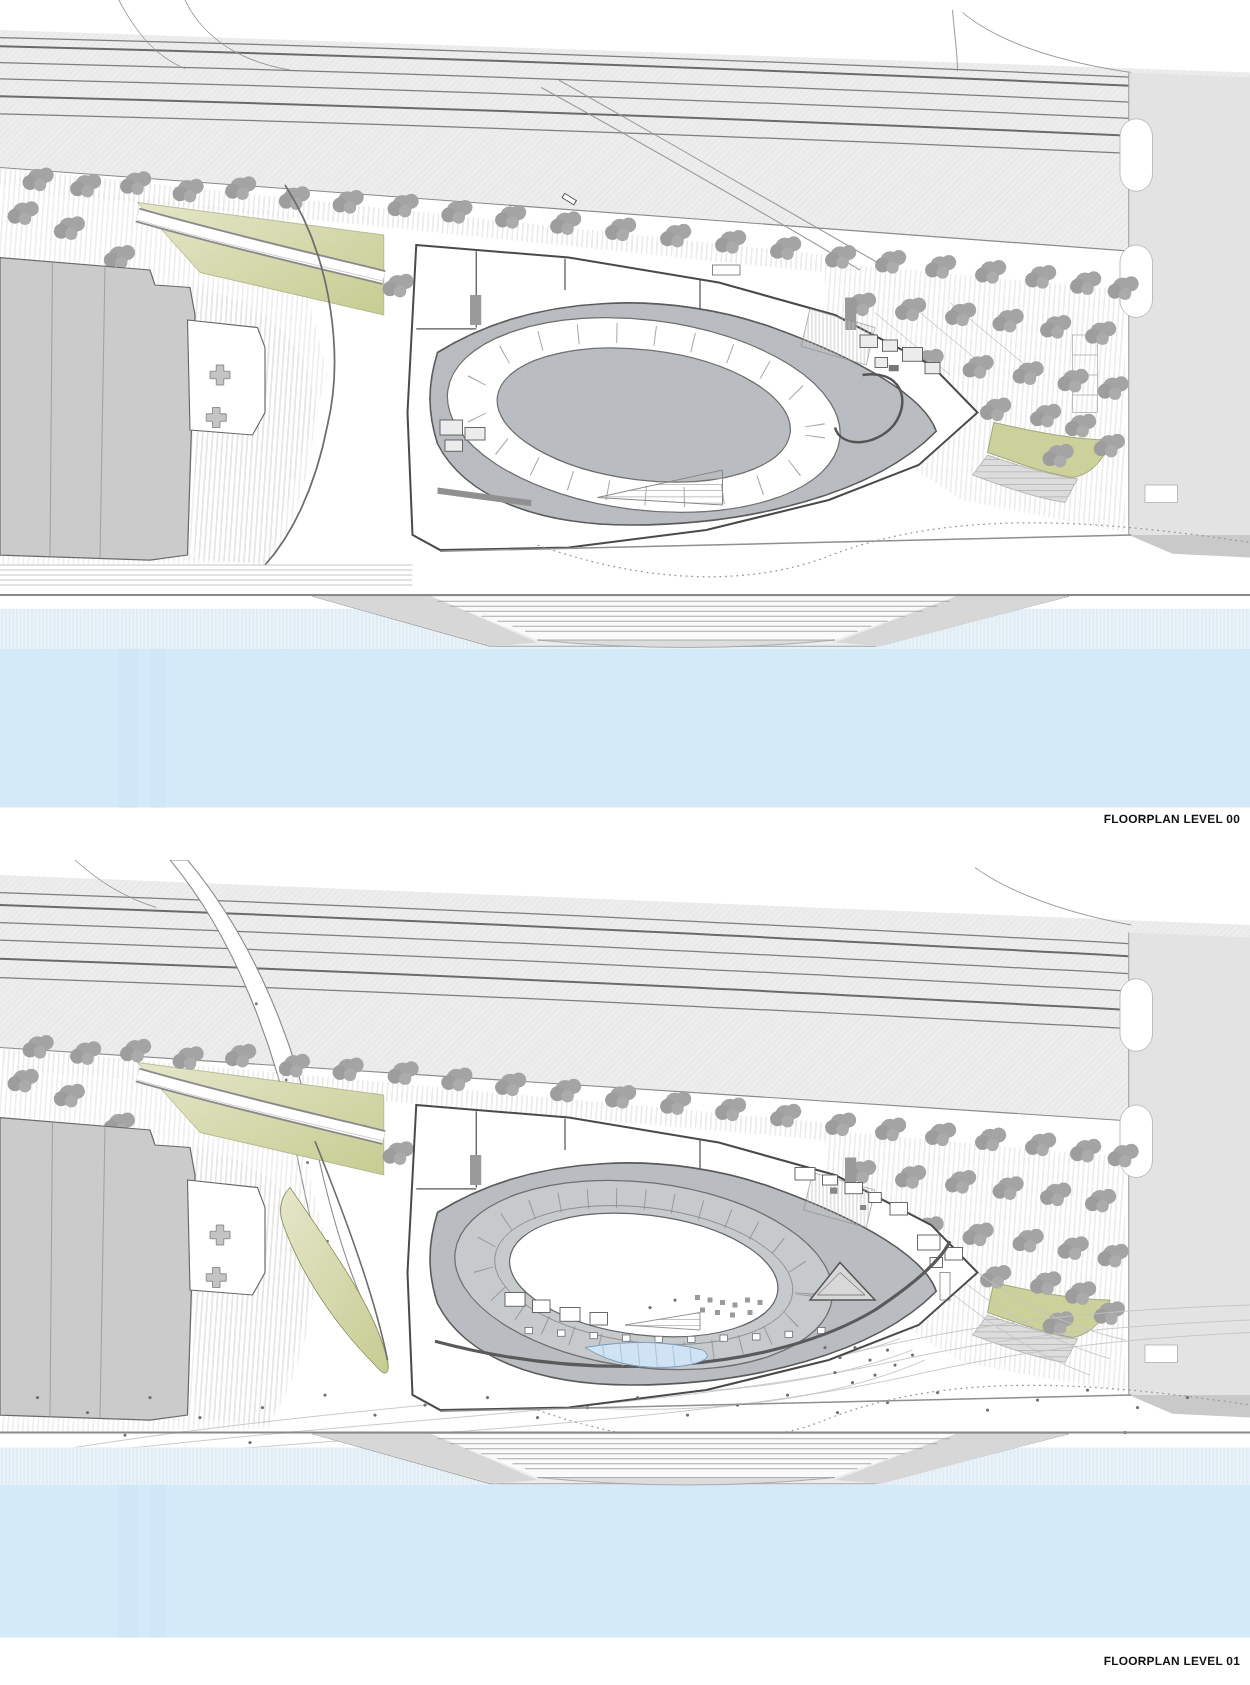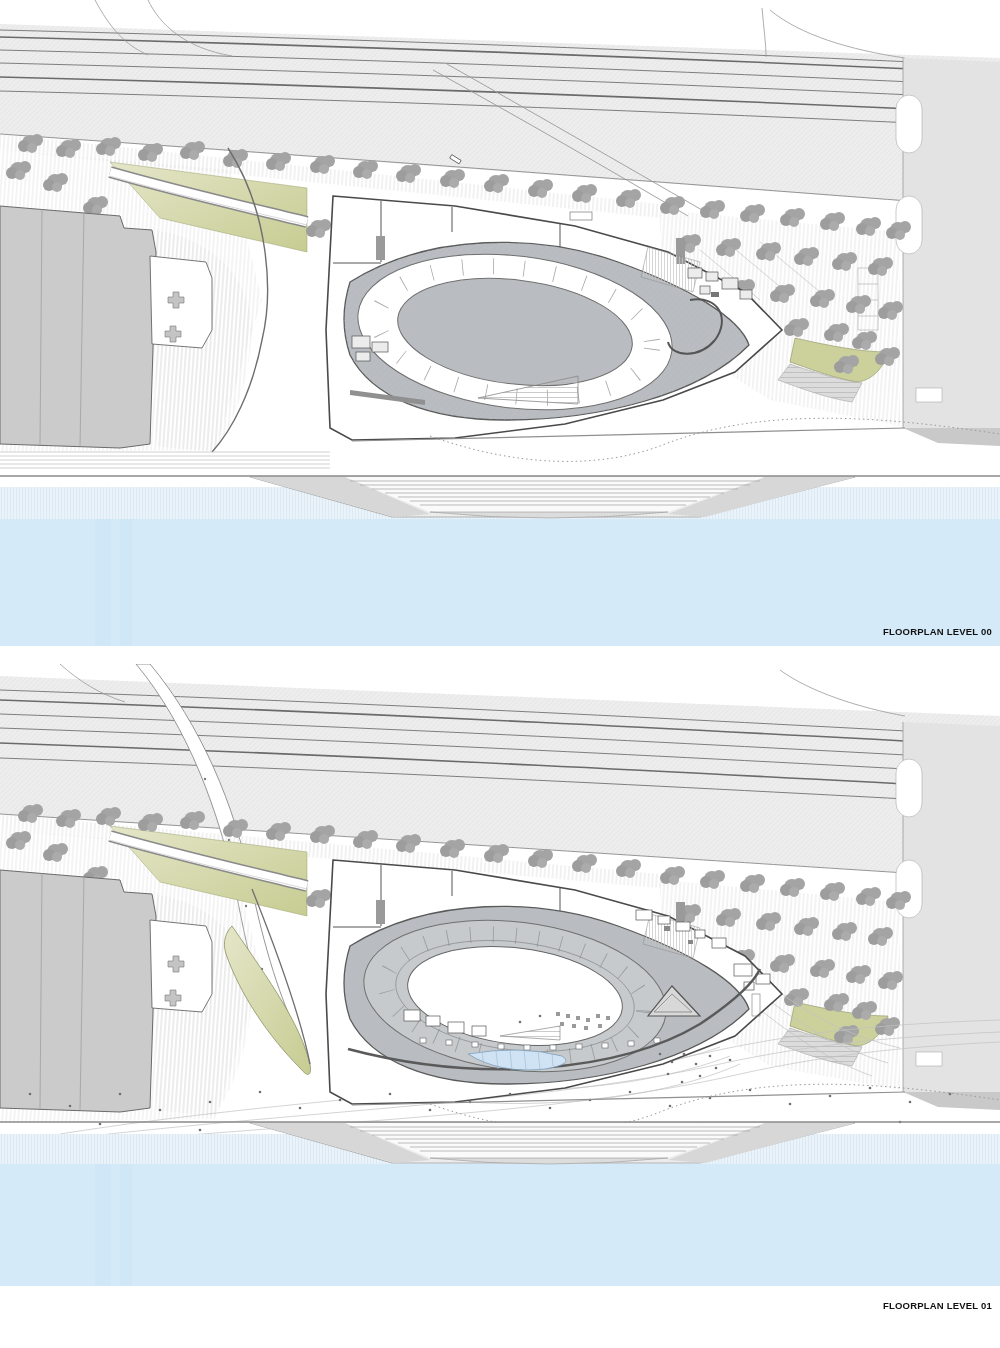--- a/index.html
+++ b/index.html
@@ -1,23 +1,23 @@
 <!DOCTYPE html>
 <html><head>
 <meta charset="utf-8">
 <style>
   html,body{margin:0;padding:0;background:#ffffff;}
   .canvas{position:relative;width:1000px;height:1348px;background:#fff;overflow:hidden;
           font-family:"Liberation Sans",sans-serif;}
   .panel{position:absolute;left:0;width:1000px;}
   #panel-00{top:0;height:688px;}
-  #panel-01{top:664px;height:660px;text-align:right;}
+  #panel-01{top:688px;height:660px;text-align:right;}
   .plan-label{position:absolute;right:8px;font-size:9.5px;font-weight:bold;
               letter-spacing:.2px;color:#111;white-space:nowrap;}
-  #panel-00 .plan-label{top:626px;}
+  #panel-00 .plan-label{top:650px;}
   #panel-01 .plan-label{top:636px;}
   svg{display:block;}
 </style>
 </head>
 <body>
 
 <div class="canvas">
 
   <svg width="0" height="0" style="position:absolute" aria-hidden="true">
     <defs>

